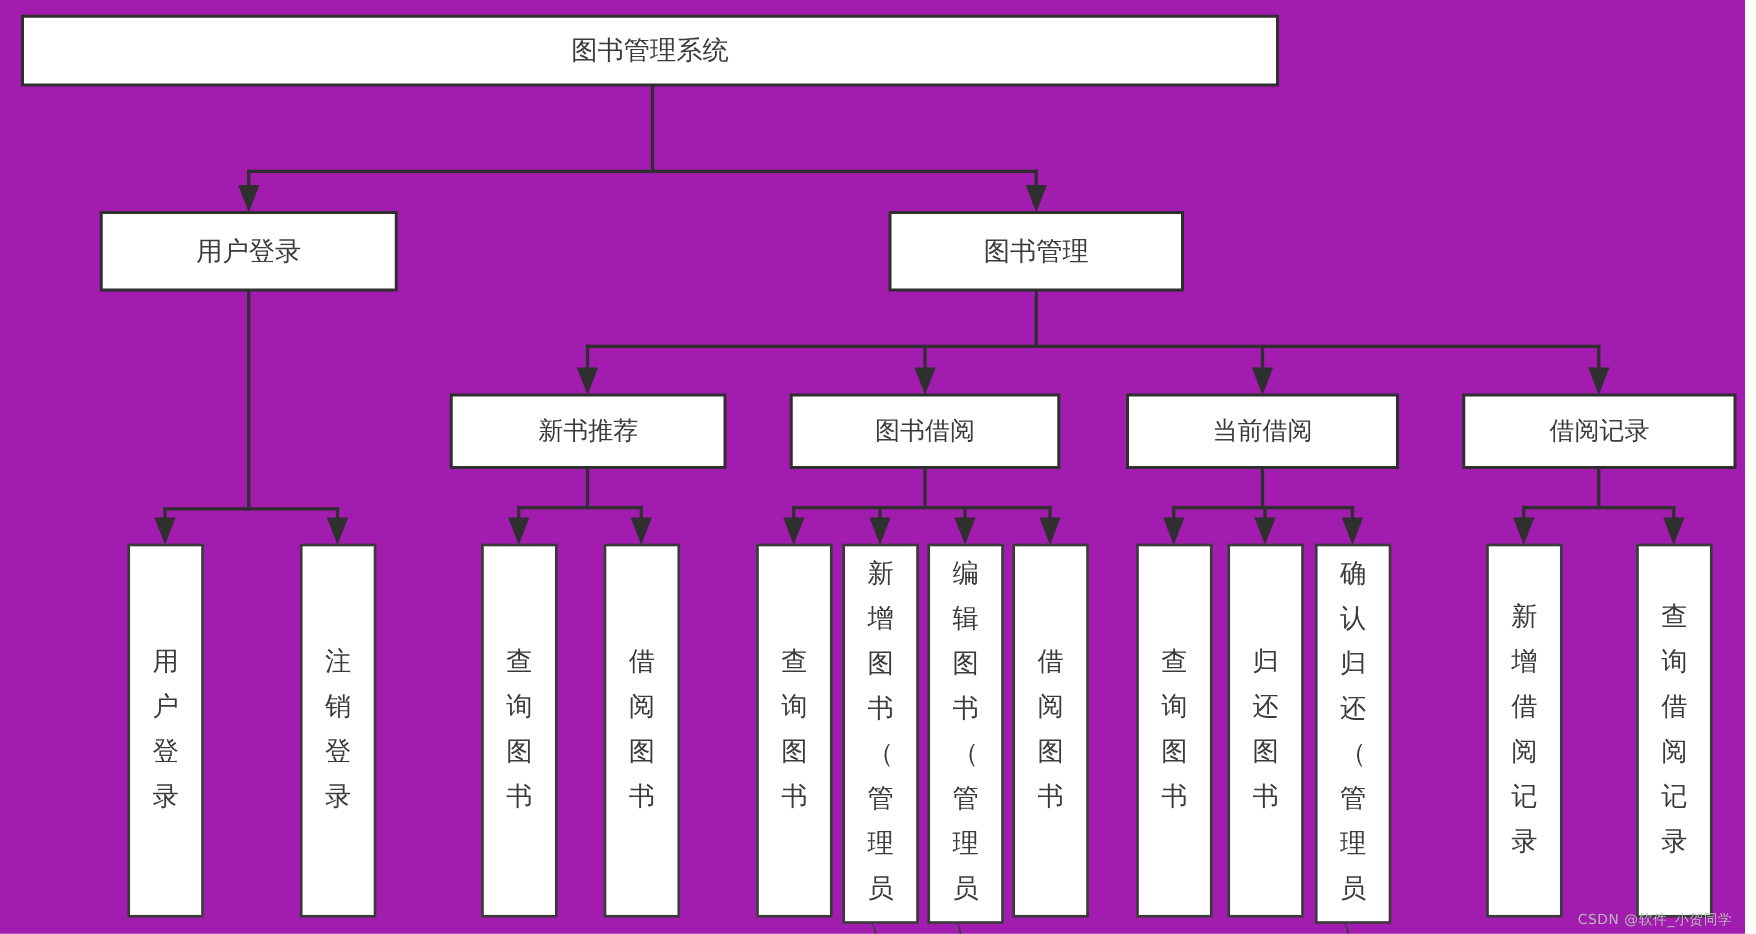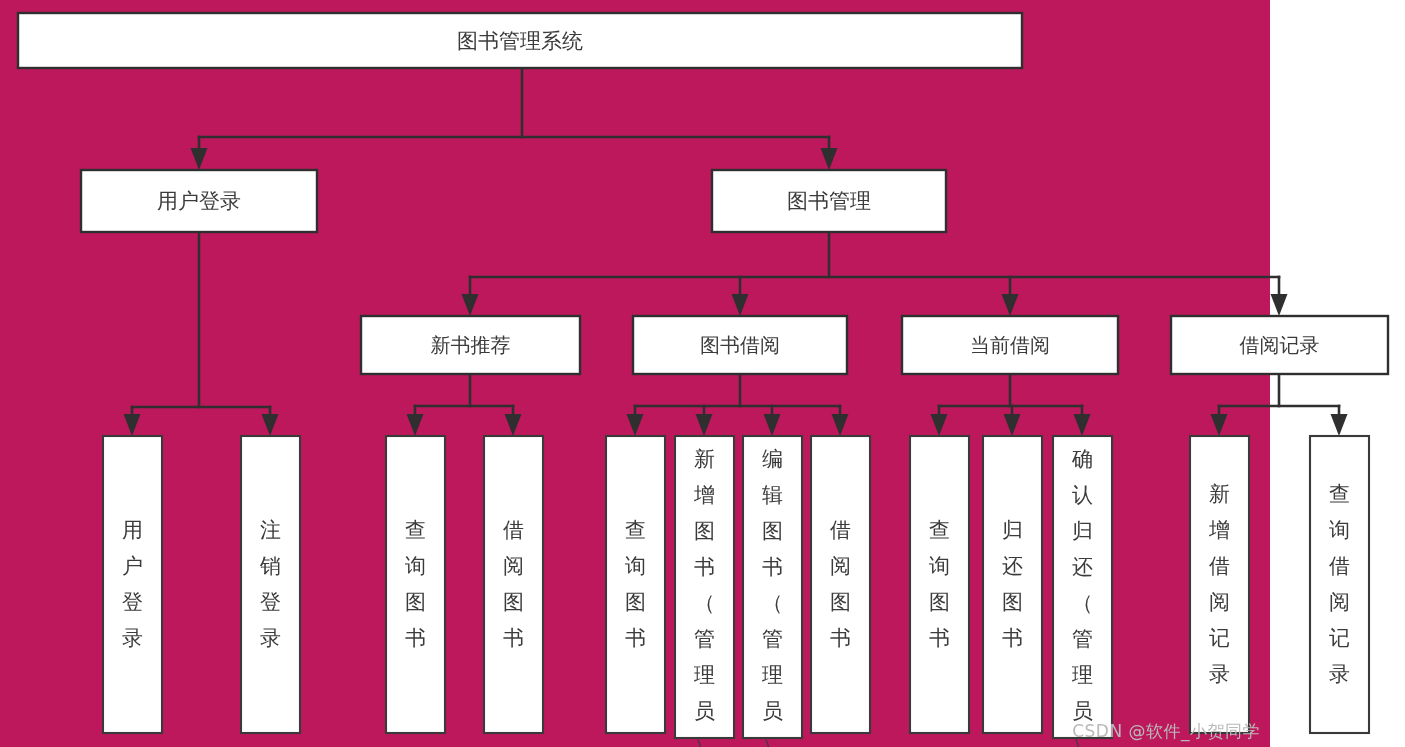--- a/index.html
+++ b/index.html
@@ -9,23 +9,23 @@
     background: #ffffff;
   }
   body {
     width: 1405px;
     height: 747px;
     overflow: hidden;
     font-family: "DejaVu Sans", "Liberation Sans", sans-serif;
   }
   #diagram-root {
     position: relative;
-    width: 1270px;
+    width: 1396px;
     height: 747px;
-    background: #be185d;
+    background: #a21caf;
   }
   svg#structure-chart {
     position: absolute;
     left: 0;
     top: 0;
     width: 1405px;
     height: 747px;
     display: block;
   }
   .node-box {
@@ -63,21 +63,21 @@
     font-family: "DejaVu Sans", "Liberation Sans", sans-serif;
     font-size: 21px;
     text-anchor: middle;
     dominant-baseline: middle;
   }
   .watermark-text {
     position: absolute;
     right: 10px;
     bottom: 4px;
     color: #b9b9b9;
-    font-size: 17px;
+    font-size: 11px;
     font-family: "DejaVu Sans", "Liberation Sans", sans-serif;
     white-space: nowrap;
     letter-spacing: 0.5px;
     pointer-events: none;
   }
 </style>
 </head>
 <body>
 
 <div id="diagram-root">

